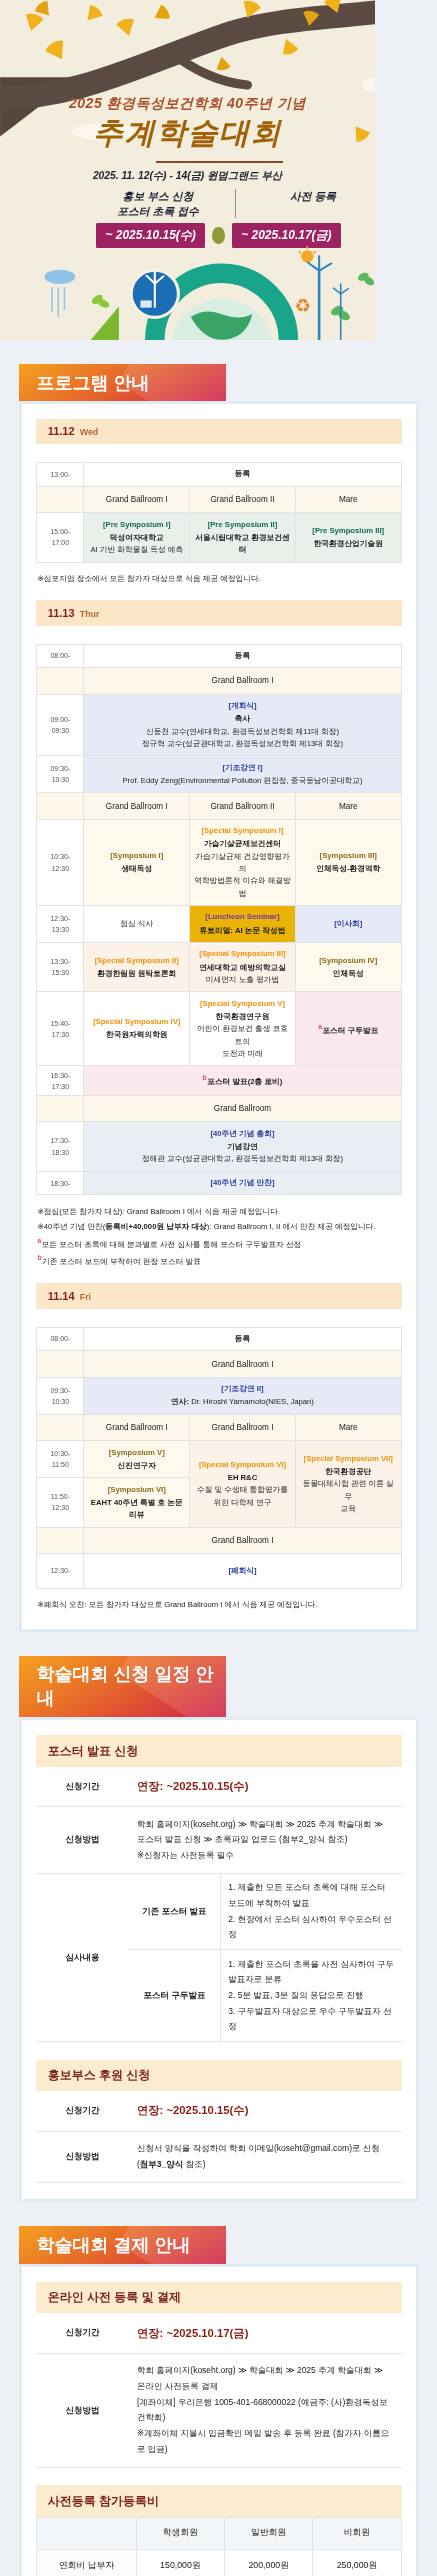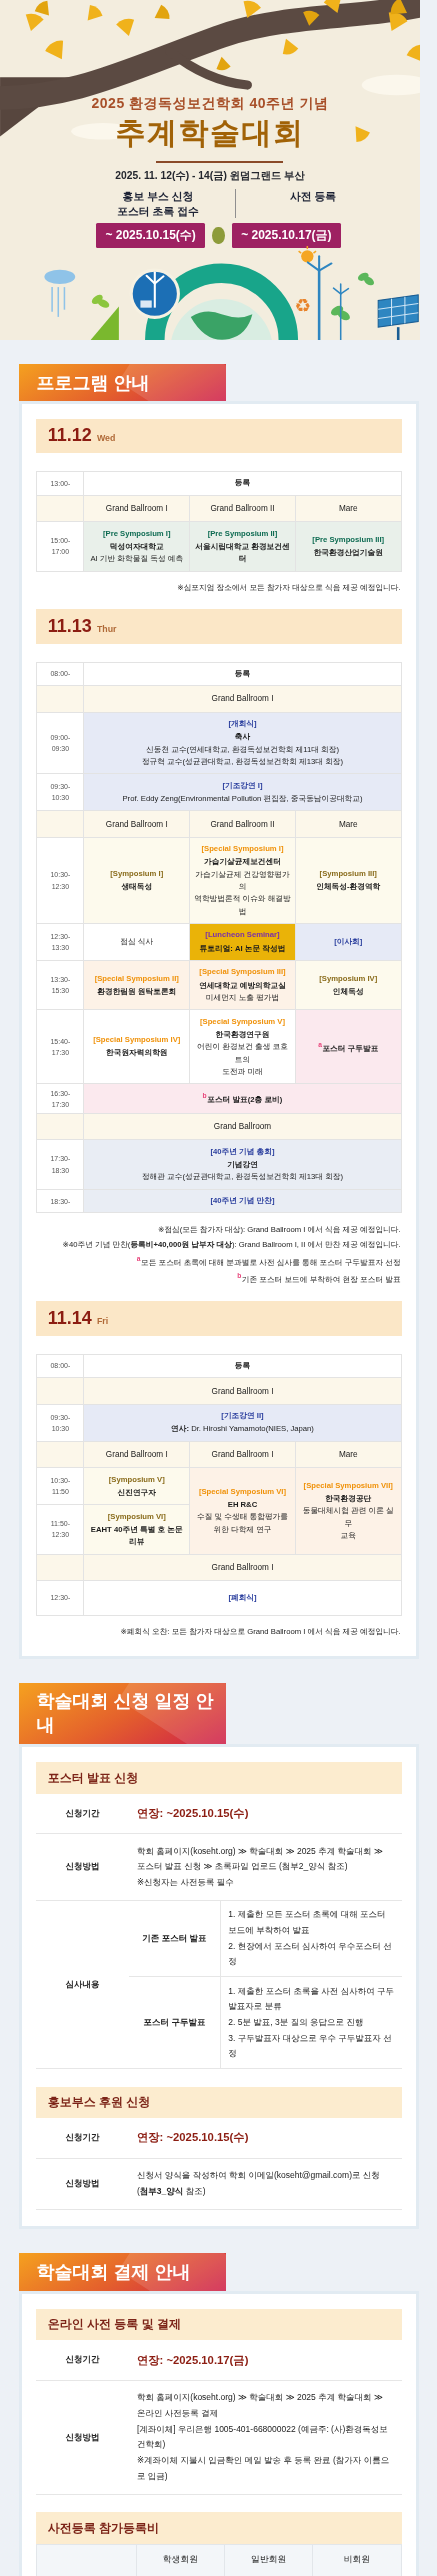--- a/index.html
+++ b/index.html
@@ -1,20 +1,20 @@
 <!DOCTYPE html>
 <html style="font-size:8.2px"><head>
 <meta charset="utf-8">
 <style>
   html,body{margin:0;padding:0;}
   body{width:438px;background:#edf1f6;font-family:"Liberation Sans","DejaVu Sans",sans-serif;}
   .page{width:438px;position:relative;}
 
   
-  .hero{position:relative;width:420px;height:340px;background:#f3edde;overflow:hidden;}
+  .hero{position:relative;width:375px;height:340px;background:#f3edde;overflow:hidden;font-style:italic;}
   .hero-abs{position:absolute;left:0;width:100%;text-align:center;}
   .hero-title1{top:95px;font-size:14px;font-weight:bold;color:#a8502a;letter-spacing:0.5px;}
   .hero-title2{top:113px;font-size:30px;font-weight:bold;color:#a16207;letter-spacing:1.5px;}
   .hero-divider{position:absolute;top:161px;left:156px;width:127px;height:1.5px;background:#8a4a28;}
   .hero-date{top:169px;font-size:10.3px;font-weight:bold;color:#23262e;}
   .apply-grid{position:absolute;top:189px;left:81px;width:309px;display:flex;}
   .apply-col{width:155px;text-align:center;font-size:10.8px;font-weight:bold;color:#1d2335;line-height:1.35;}
   .apply-col.left{border-right:0.5px solid #8f8f8f;}
   .badge-row{position:absolute;top:223px;left:64px;width:309px;display:flex;align-items:center;justify-content:center;gap:7.2px;}
   .badge{background:#9e2162;color:#fff;font-size:12px;font-weight:bold;padding:4.1px 9.3px;border-radius:1.5px;white-space:nowrap;}
@@ -23,33 +23,33 @@
 
   
   .banner{width:189px;margin:24px 0 0 19px;padding:6.7px 0 6.7px 17.5px;font-size:18px;font-weight:bold;color:#fff;
     background:linear-gradient(150deg,#f5a11f 0%,#e4602c 52%,#ce1f4a 100%);position:relative;overflow:hidden;}
   .banner::after{content:"";position:absolute;right:-26px;top:-15.5px;width:124px;height:72px;
     background:rgba(255,255,255,0.13);transform:rotate(33deg);}
   .panel{margin:0 19px;background:#fff;border:3.1px solid #e2ebf2;padding:13.4px 14.4px 16.5px;}
 
   
   .dayhead{background:#fbe7c7;padding:6.7px 11.3px;display:flex;align-items:baseline;gap:5.2px;margin-top:14.4px;}
-  .dayhead .d{font-size:18px;font-weight:bold;color:#8c1d12;}
+  .dayhead .d{font-size:11px;font-weight:bold;color:#8c1d12;}
   .dayhead .w{font-size:8.8px;font-weight:bold;color:#b06a38;}
   table.sched{width:100%;border-collapse:collapse;table-layout:fixed;border-bottom:1.5px solid #9a5b47;margin-top:18px;}
   .sched td{border:0.5px solid #e3e3e3;text-align:center;vertical-align:middle;padding:5.2px 3.1px;font-size:7.7px;color:#1c1c1c;line-height:1.6;}
   .sched td.time{width:44px;font-size:7px;color:#555;padding:3.1px 1px;background:#fff;}
   .sched tr.colhead td{background:#fcf7ea;font-size:8.2px;color:#222;padding:6.2px 2.1px;}
   .tag{display:block;font-weight:bold;margin-bottom:1px;}
   .tag-green{color:#0e6b52}.tag-blue{color:#2b3f9e}.tag-orange{color:#f0920a}.tag-brown{color:#8a6c1c}.tag-purple{color:#7b2fa8}
   .bg-green{background:#e9f0ea}.bg-cream{background:#fdfaed}.bg-blue{background:#e6eaf6}.bg-peach{background:#fdf2e7}
   .bg-purple{background:#eab308}.bg-pink{background:#fbe9ee}.bg-gray{background:#e9edf4}
   .b{font-weight:bold;}
   .sup{color:#e8457b;font-weight:bold;font-size:6.7px;vertical-align:super;margin-right:0.5px;}
-  .notes{margin:8.2px 1px 0;font-size:7.7px;color:#222;line-height:1.95;text-align:right;}
+  .notes{margin:8.2px 1px 0;font-size:7.7px;color:#222;line-height:1.95;text-align:left;}
 
   
   .subhead{background:#fceccf;color:#7c2418;font-size:12px;font-weight:bold;padding:7.2px 11.3px;margin-top:17.5px;}
   table.info{width:100%;border-collapse:collapse;}
   .info td{border-bottom:0.5px solid #e6e6e6;padding:9.3px 8.2px;font-size:8.5px;color:#222;text-align:left;line-height:1.85;vertical-align:middle;}
   .info td.lbl{width:76px;text-align:center;font-weight:bold;}
   .hl{color:#8c1d12;font-weight:bold;font-size:11.3px;}
   table.inner{width:100%;border-collapse:collapse;}
   .inner td{padding:6.2px 7.2px;font-size:8.5px;line-height:1.85;border:none;}
   .inner tr + tr td{border-top:0.5px solid #e6e6e6;}

